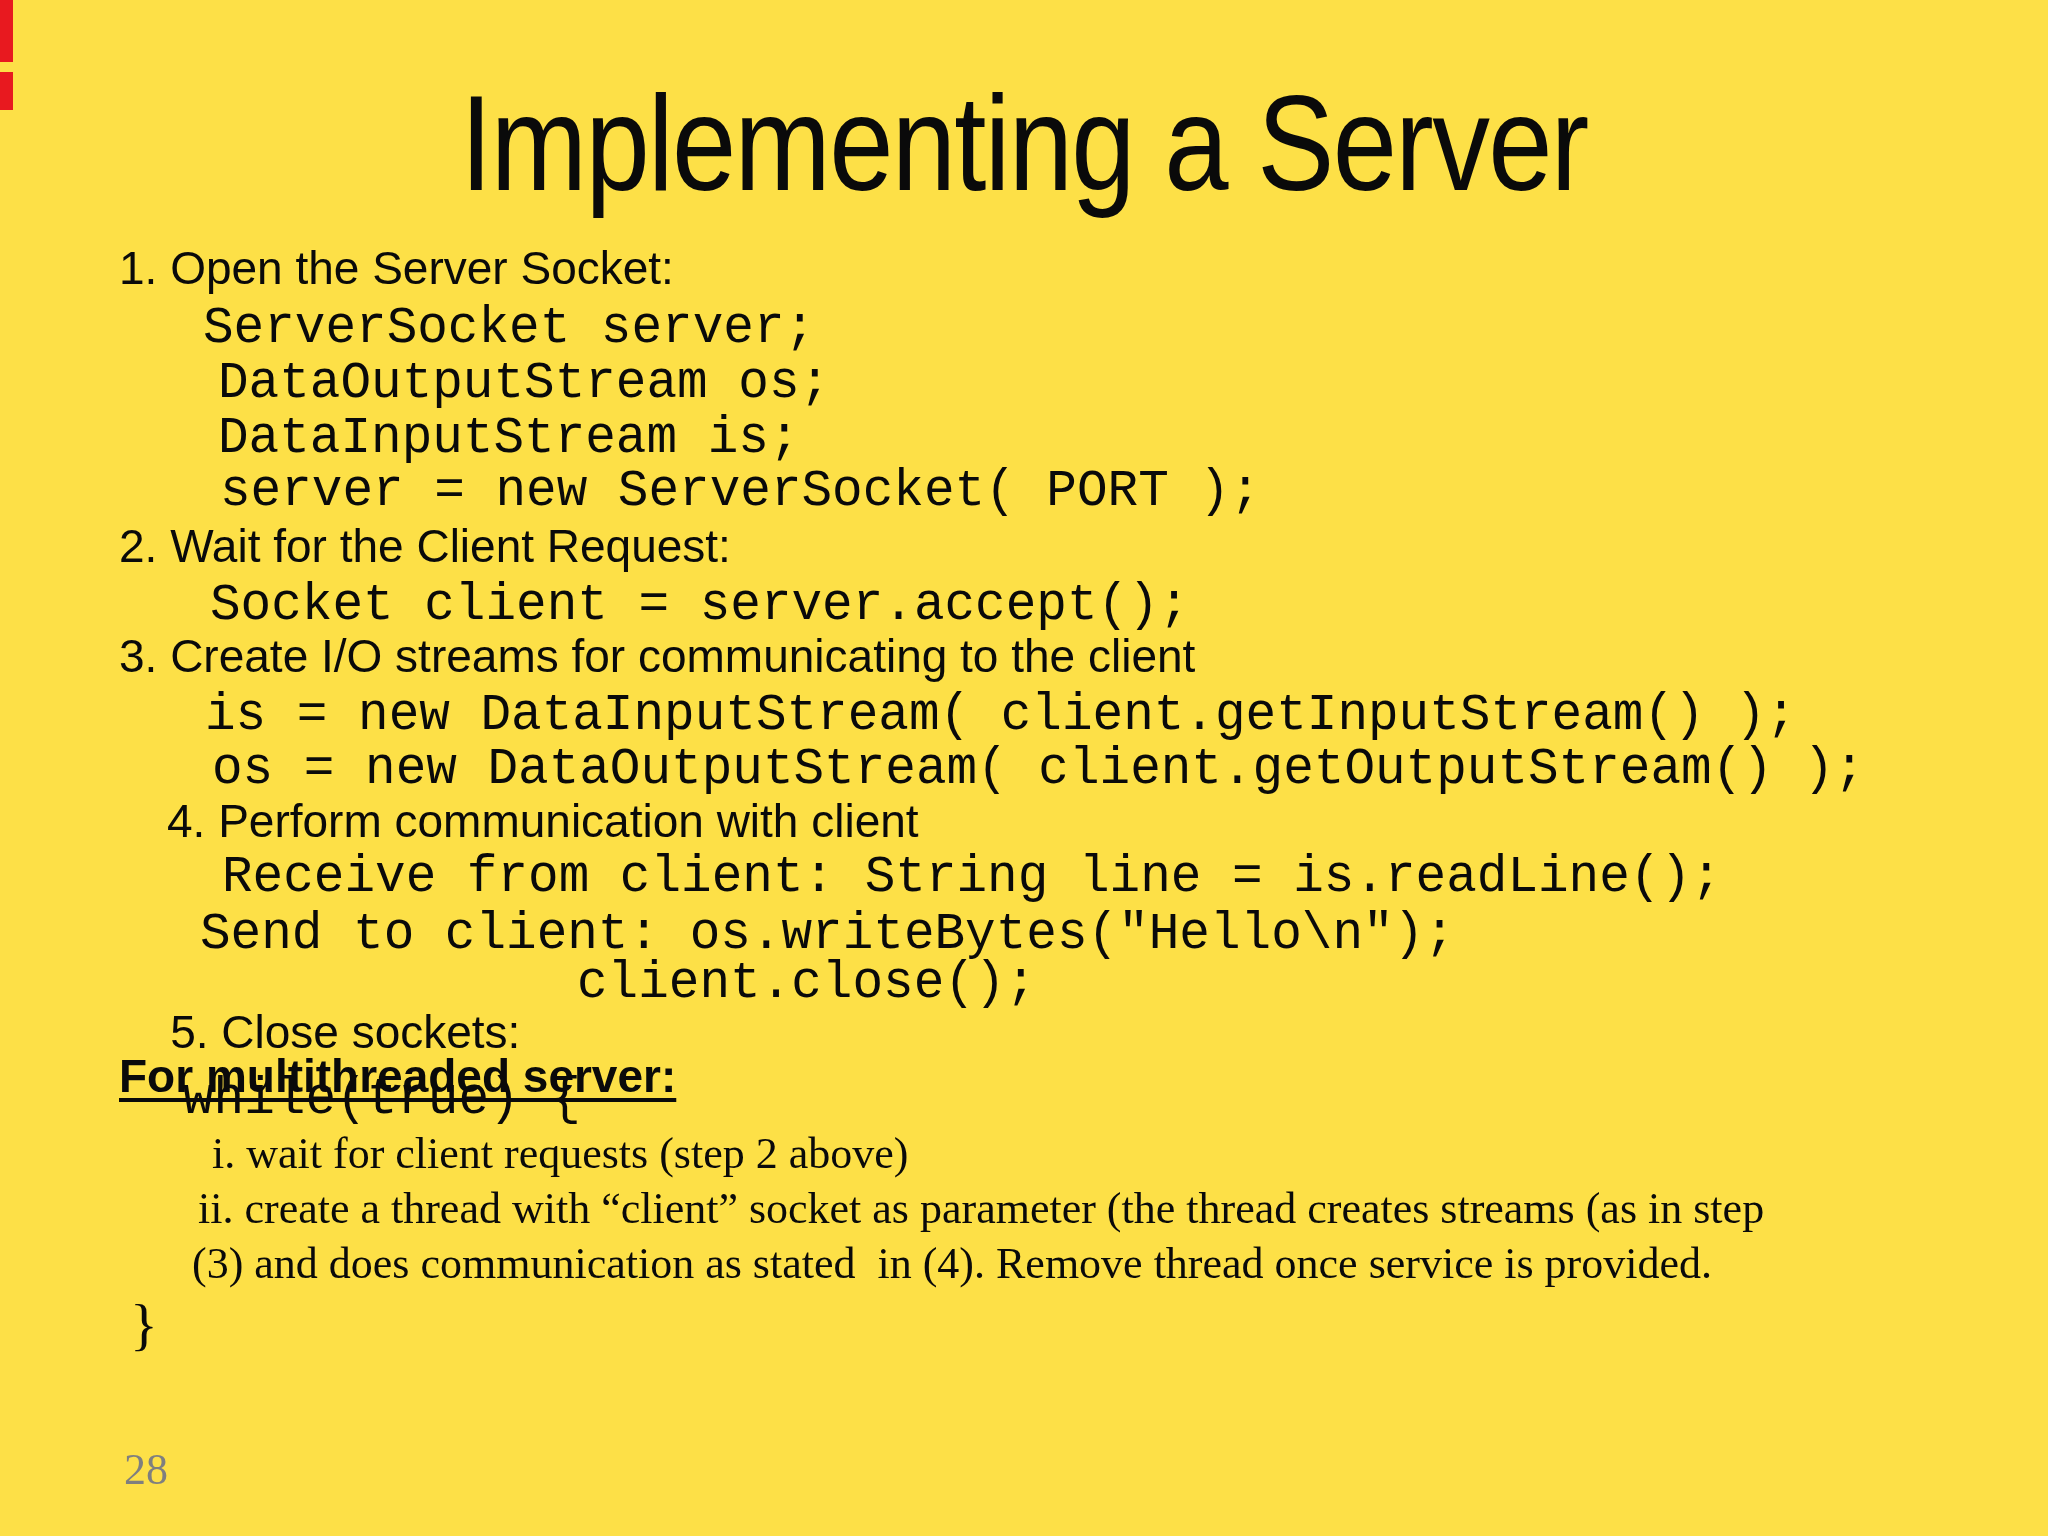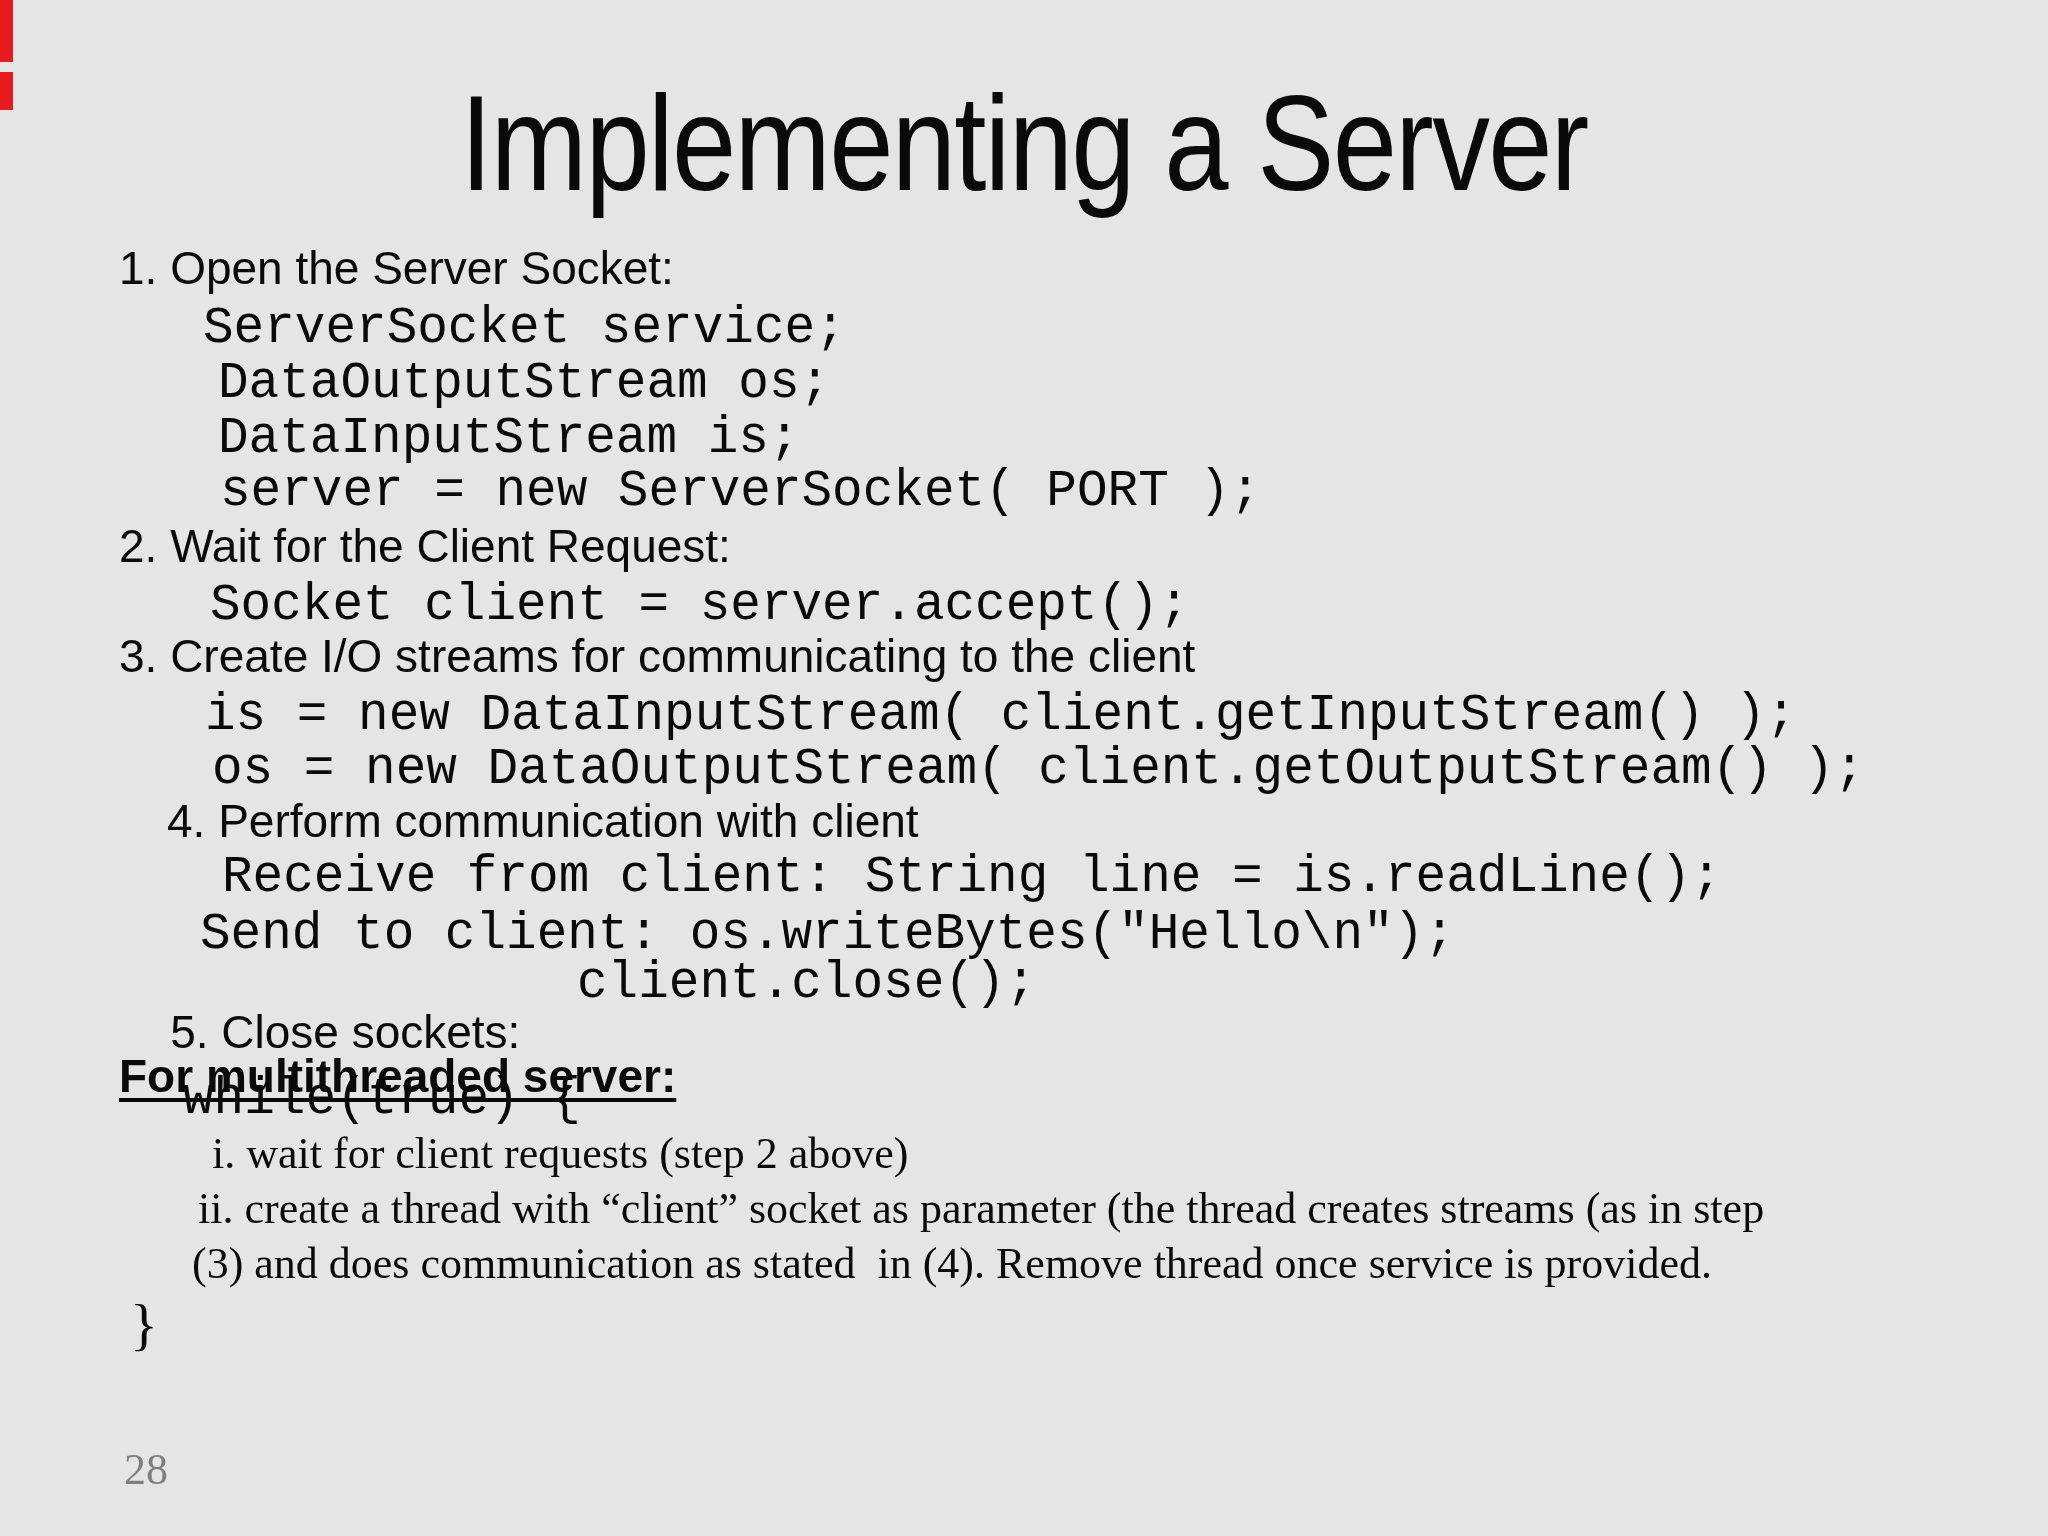--- a/index.html
+++ b/index.html
@@ -1,17 +1,17 @@
 <!DOCTYPE html>
 <html><head>
 <meta charset="utf-8">
 <style>
   html,body{margin:0;padding:0;background:#ffffff;}
   #canvas{
-    position:relative;width:2048px;height:1536px;background:#e5e5e5;
+    position:relative;width:2048px;height:1536px;background:#fde047;
     overflow:hidden;font-family:"Liberation Sans",sans-serif;color:#0a0a0a;
   }
   .redbar{position:absolute;left:0;width:13px;background:#e8191f;}
   #bar1{top:0;height:62px;}
   #bar2{top:72px;height:38px;}
   #title{
     position:absolute;left:0;top:75px;width:2048px;text-align:center;
     font-size:136px;line-height:1;letter-spacing:-2px;
     transform:scaleX(0.85);transform-origin:center;
     font-family:"Liberation Sans",sans-serif;white-space:pre;
@@ -34,21 +34,21 @@
 <body>
 
 <div id="canvas">
 
   <div id="bar1" class="redbar"></div>
   <div id="bar2" class="redbar"></div>
 
   <div id="title">Implementing a Server</div>
 
   <div class="ln h" style="left:119px;top:245px;">1. Open the Server Socket:</div>
-  <div class="ln c" style="left:203px;top:303px;">ServerSocket service;</div>
+  <div class="ln c" style="left:203px;top:303px;">ServerSocket server;</div>
   <div class="ln c" style="left:218px;top:358px;">DataOutputStream os;</div>
   <div class="ln c" style="left:218px;top:413px;">DataInputStream is;</div>
   <div class="ln c" style="left:220px;top:466px;">server = new ServerSocket( PORT );</div>
   <div class="ln h" style="left:119px;top:523px;">2. Wait for the Client Request:</div>
   <div class="ln c" style="left:210px;top:580px;">Socket client = server.accept();</div>
   <div class="ln h" style="left:119px;top:633px;">3. Create I/O streams for communicating to the client</div>
   <div class="ln c" style="left:205px;top:690px;">is = new DataInputStream( client.getInputStream() );</div>
   <div class="ln c" style="left:212px;top:744px;">os = new DataOutputStream( client.getOutputStream() );</div>
   <div class="ln h" style="left:119px;top:798px;margin-left:48px;">4. Perform communication with client</div>
   <div class="ln c" style="left:222px;top:852px;">Receive from client: String line = is.readLine();</div>

